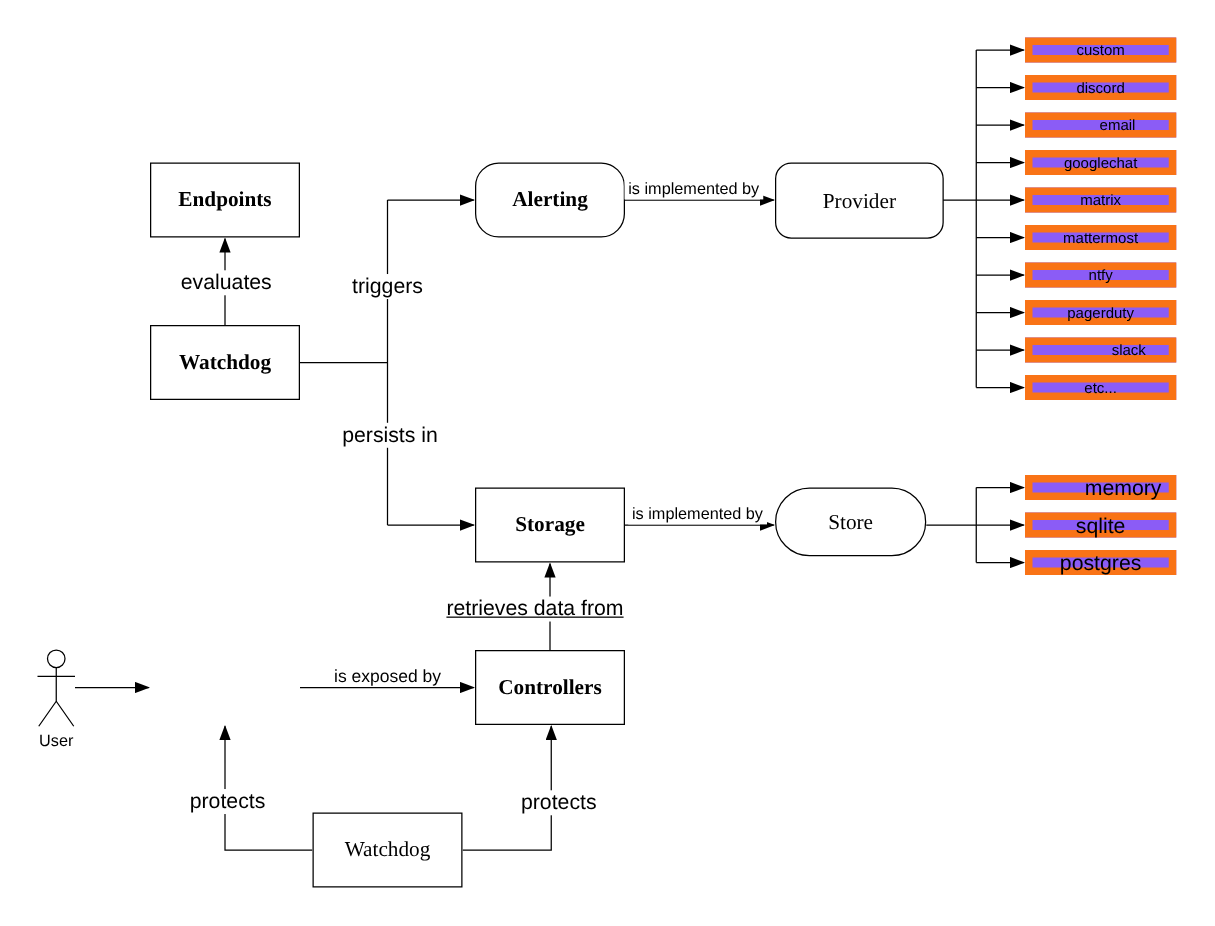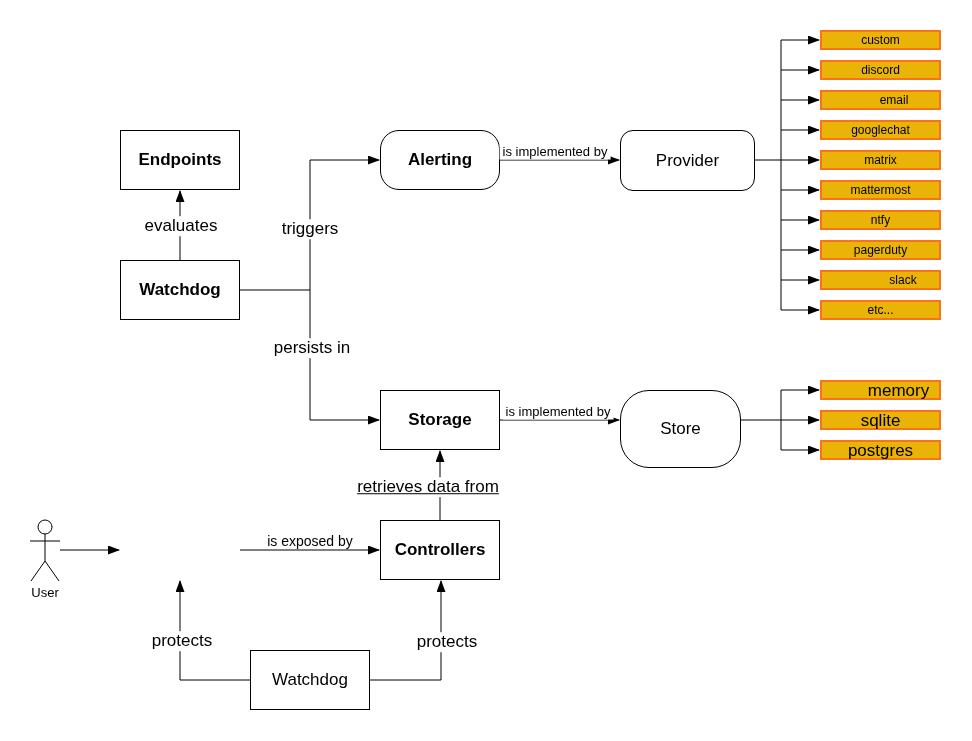--- a/index.html
+++ b/index.html
@@ -4,26 +4,26 @@
 <style>
   html,body{margin:0;padding:0;background:#ffffff;}
   #canvas{
     position:relative;width:972px;height:741px;background:#ffffff;
     font-family:"Liberation Sans",sans-serif;color:#000;overflow:hidden;
   }
   #edges{position:absolute;left:0;top:0;width:972px;height:741px;}
   .node{
     position:absolute;box-sizing:border-box;border:1px solid #000;background:#fff;
     display:flex;align-items:center;justify-content:center;text-align:left;
-    width:120px;height:60px;font-size:17px;
+    width:120px;height:60px;font-size:17px;font-family:Liberation Serif, serif;
   }
   .node.bold{font-weight:bold;}
   .node.rounded{border-radius:13px;}
   .impl-box{
-    position:absolute;box-sizing:border-box;border:2px solid #f97316;background:#eab308;
+    position:absolute;box-sizing:border-box;border:6px solid #f97316;background:#8b5cf6;
     left:820px;width:121px;height:20px;
     display:flex;align-items:center;justify-content:center;white-space:nowrap;
   }
   .impl-prov{font-size:12px;}
   .impl-store{font-size:17px;line-height:19px;}
   .edge-label{
     position:absolute;transform:translate(-50%,-50%);
     background:#fff;padding:0 3px;white-space:nowrap;line-height:1.15;
     font-size:17px;
   }
@@ -96,21 +96,21 @@
   </div>
   <div class="node bold" style="left:380px;top:130px;border-radius:19px;">
     <span>Alerting</span>
   </div>
   <div class="node rounded" style="left:620px;top:130px;width:135px;height:61px;">
     <span>Provider</span>
   </div>
   <div class="node bold" style="left:380px;top:390px;">
     <span>Storage</span>
   </div>
-  <div class="node rounded" style="left:620px;top:390px;width:121px;height:78px;border-radius:29px;">
+  <div class="node rounded" style="left:620px;top:390px;width:121px;height:55px;border-radius:29px;">
     <span>Store</span>
   </div>
   <div class="node bold" style="left:380px;top:520px;">
     <span>Controllers</span>
   </div>
   <div class="node" style="left:250px;top:650px;">
     <span>Watchdog</span>
   </div>
 
   <div>

